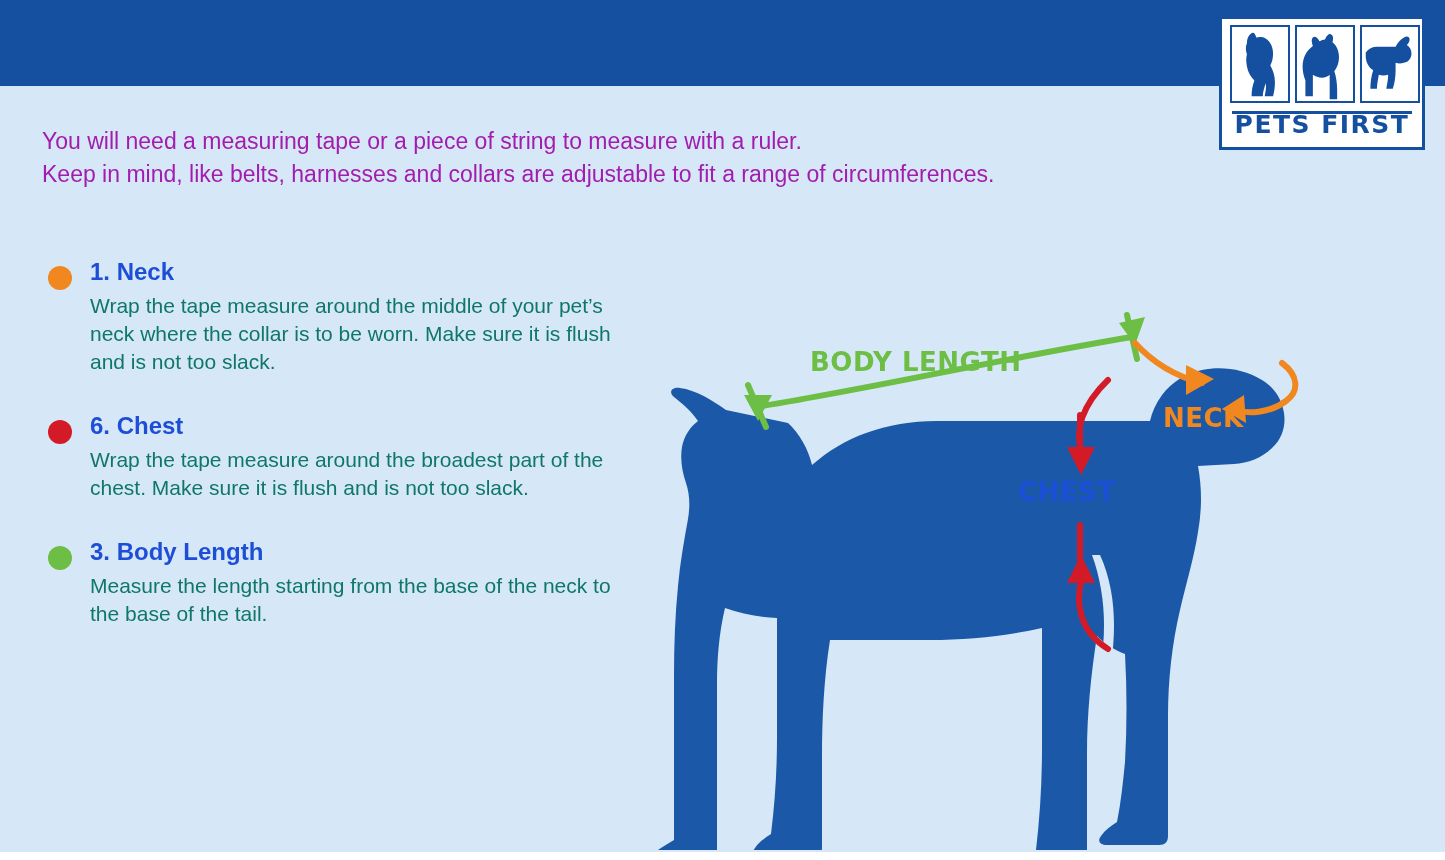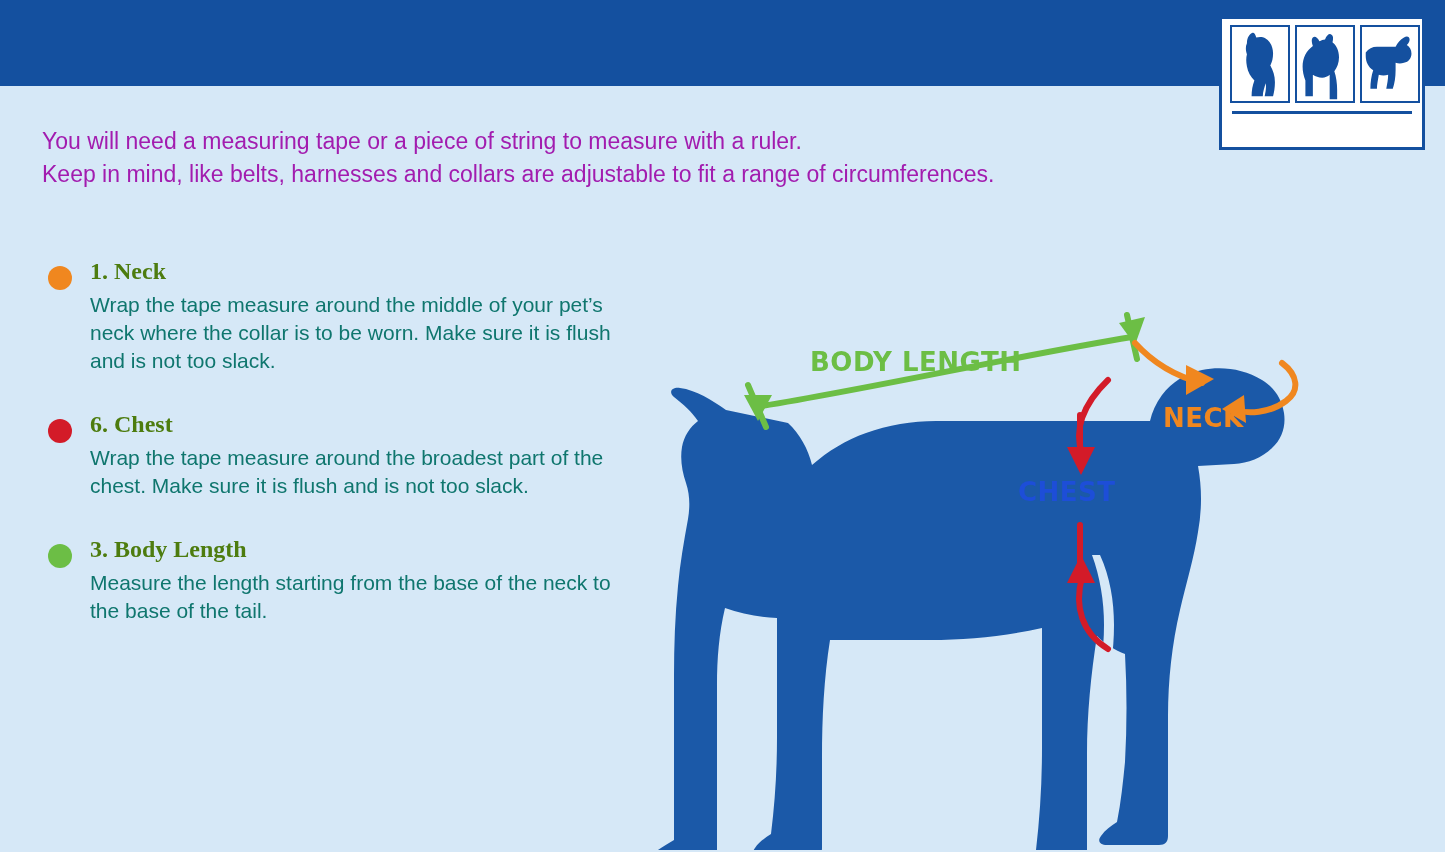--- a/index.html
+++ b/index.html
@@ -108,23 +108,23 @@
     position: absolute;
     left: 6px;
     top: 8px;
     width: 24px;
     height: 24px;
     border-radius: 50%;
   }
   .step-title {
     font-size: 24px;
     font-weight: bold;
-    color: #4d7c0f;
+    color: #1d4ed8;
     margin-bottom: 6px;
-    font-family: Liberation Serif, serif;
+    font-family: Liberation Sans, sans-serif;
   }
   .step-body {
     font-size: 21px;
     line-height: 1.33;
     color: #0f766e;
   }
   
   #illustration {
     position: absolute;
     left: 630px;
@@ -185,20 +185,21 @@
           <path fill="#14509f" d="M30 8c2-5 5-7 7-5 2 1 2 5 1 8 4 3 7 9 7 16 0 6-2 11-5 15 2 6 3 13 3 20v10h-8V46c-2 2-5 3-8 3-4 0-7-1-10-3v23h-8V52c-2-5-3-10-3-15 0-9 4-17 11-22-1-3-2-7 0-9 2-2 5 0 7 4 2-1 4-2 6-2z"></path>
         </svg>
       </div>
       <div class="logo-cell">
         <svg viewBox="0 0 60 74" width="100%" height="100%" preserveAspectRatio="xMidYMax meet" aria-hidden="true">
           <path fill="#14509f" d="M4 22c3-4 7-6 12-6h20c2-4 5-8 9-10 3-2 6-1 6 2 0 2-1 4-3 6 3 2 5 5 5 9 0 5-3 9-8 10-3 1-6 1-9 0v8c0 7-1 14-3 20h-7c1-5 2-10 2-15-3 1-7 1-10 0-1 6-2 11-2 15H9c0-7 1-14 3-20-5-3-8-9-8-15z"></path>
         </svg>
       </div>
     </div>
     <div id="logo-rule"></div>
+    <div id="logo-text">PETS FIRST</div>
   </div>
 
   <div id="intro">
     <div>You will need a measuring tape or a piece of string to measure with a ruler.</div>
     <div>Keep in mind, like belts, harnesses and collars are adjustable to fit a range of circumferences.</div>
   </div>
 
   <div id="steps">
 
     <div class="step">

